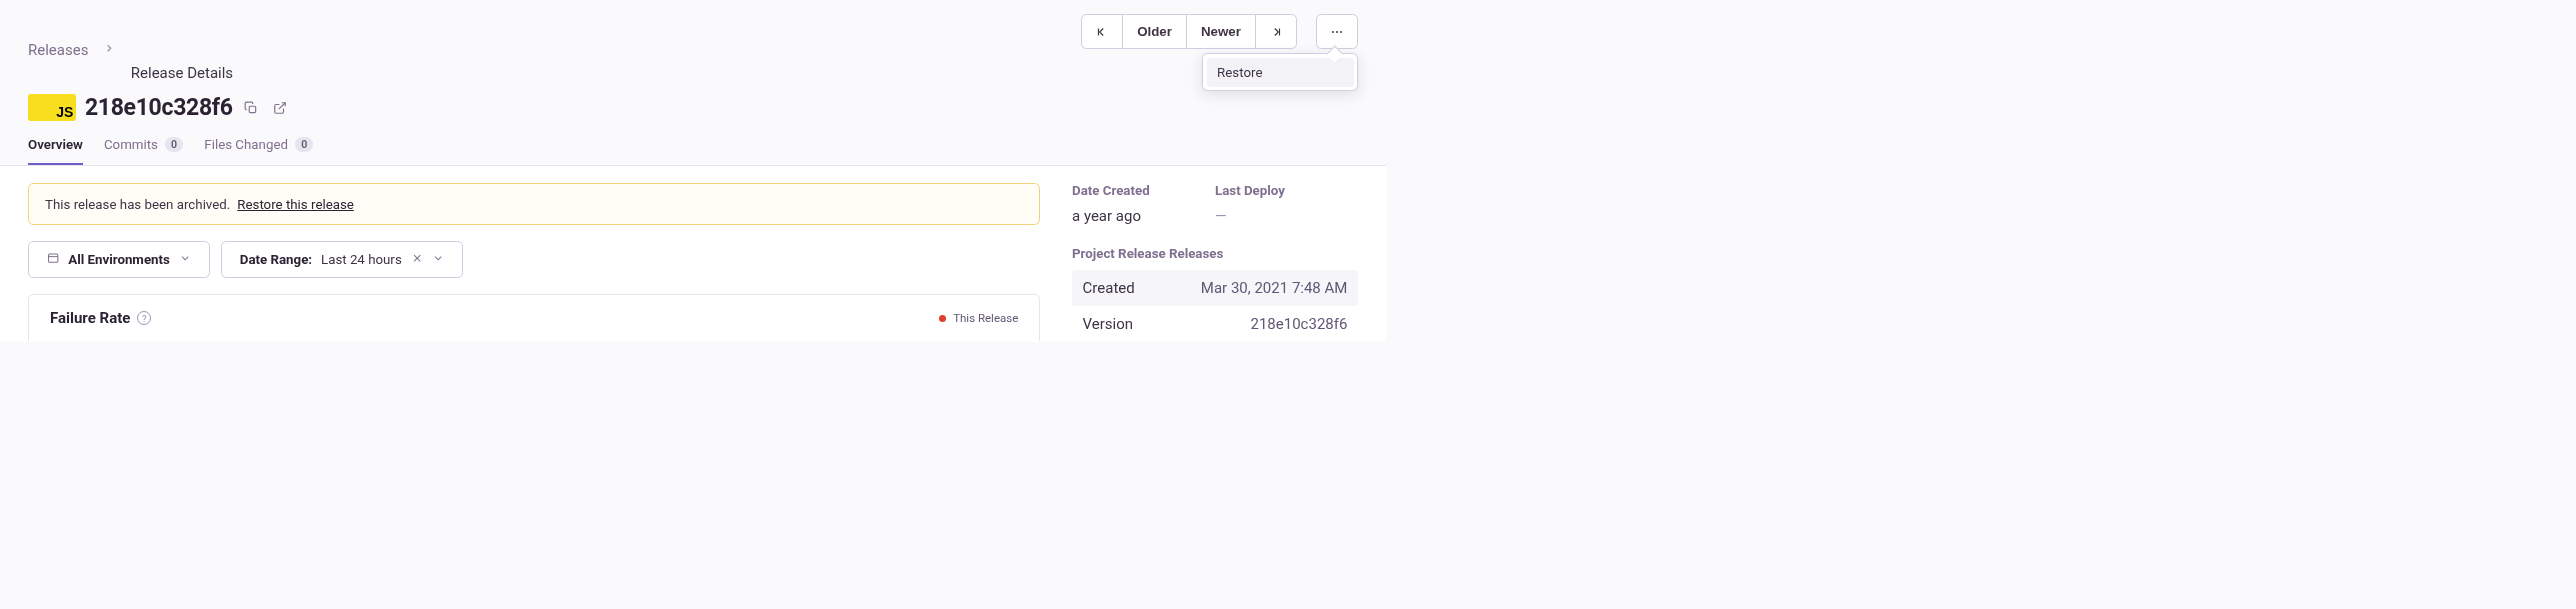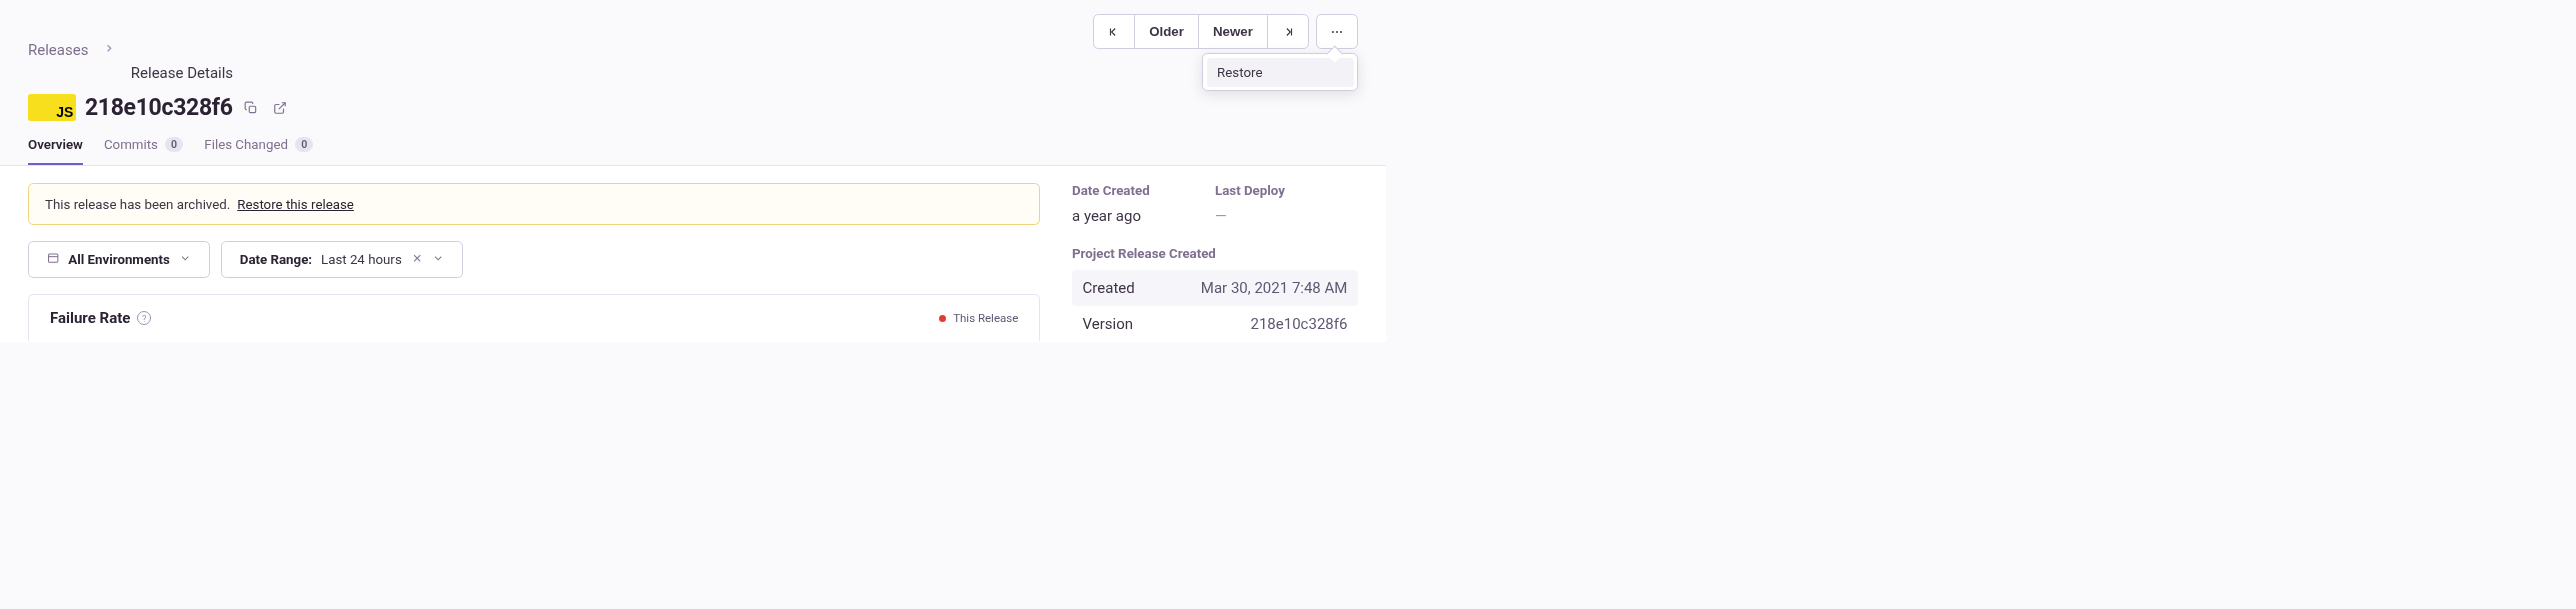--- a/index.html
+++ b/index.html
@@ -51,21 +51,21 @@
     display: flex; align-items: center; gap: 7px; padding-bottom: 10.6px;
     font-size: 13.3px; color: var(--gray-500); cursor: pointer; border-bottom: 2.7px solid transparent;
   }
   .tab.active { color: var(--gray-800); font-weight: 600; border-bottom-color: var(--purple); }
   .badge {
     background: var(--gray-200); color: var(--gray-600); font-size: 10.6px; font-weight: 600;
     padding: 0.9px 6.2px; border-radius: 8px; min-width: 16px; text-align: center;
   }
   .tab-hr { border: none; border-top: 0.9px solid var(--gray-200); margin: 0; }
 
-  .right-nav { position: absolute; top: 14px; right: 28px; display: flex; gap: 7px; }
+  .right-nav { position: absolute; top: 14px; right: 28px; display: flex; gap: 19px; }
   .btn-group { display: flex; }
   .btn {
     background: #fff; border: 0.9px solid var(--gray-300); color: var(--gray-700);
     font-size: 13.3px; font-weight: 600; padding: 0 14px; height: 35px;
     display: inline-flex; align-items: center; justify-content: center; cursor: pointer;
   }
   .btn-icon { width: 42px; padding: 0; }
   .btn-icon svg { width: 14px; height: 14px; }
   .btn-group .btn { border-radius: 0; margin-left: -0.9px; }
   .btn-group .btn:first-child { border-top-left-radius: 5.3px; border-bottom-left-radius: 5.3px; margin-left: 0; }
@@ -274,21 +274,21 @@
         <div class="side-block">
           <div class="side-heading">Date Created</div>
           <div class="side-value">a year ago</div>
         </div>
         <div class="side-block">
           <div class="side-heading">Last Deploy</div>
           <div class="side-value side-placeholder">—</div>
         </div>
       </div>
 
-      <div class="side-heading">Project Release Created</div>
+      <div class="side-heading">Project Release Releases</div>
       <div class="kv">
         <div class="kv-row">
           <span class="kv-key">Created</span>
           <span class="kv-val">Mar 30, 2021 7:48 AM</span>
         </div>
         <div class="kv-row">
           <span class="kv-key">Version</span>
           <span class="kv-val">218e10c328f6</span>
         </div>
       </div>

